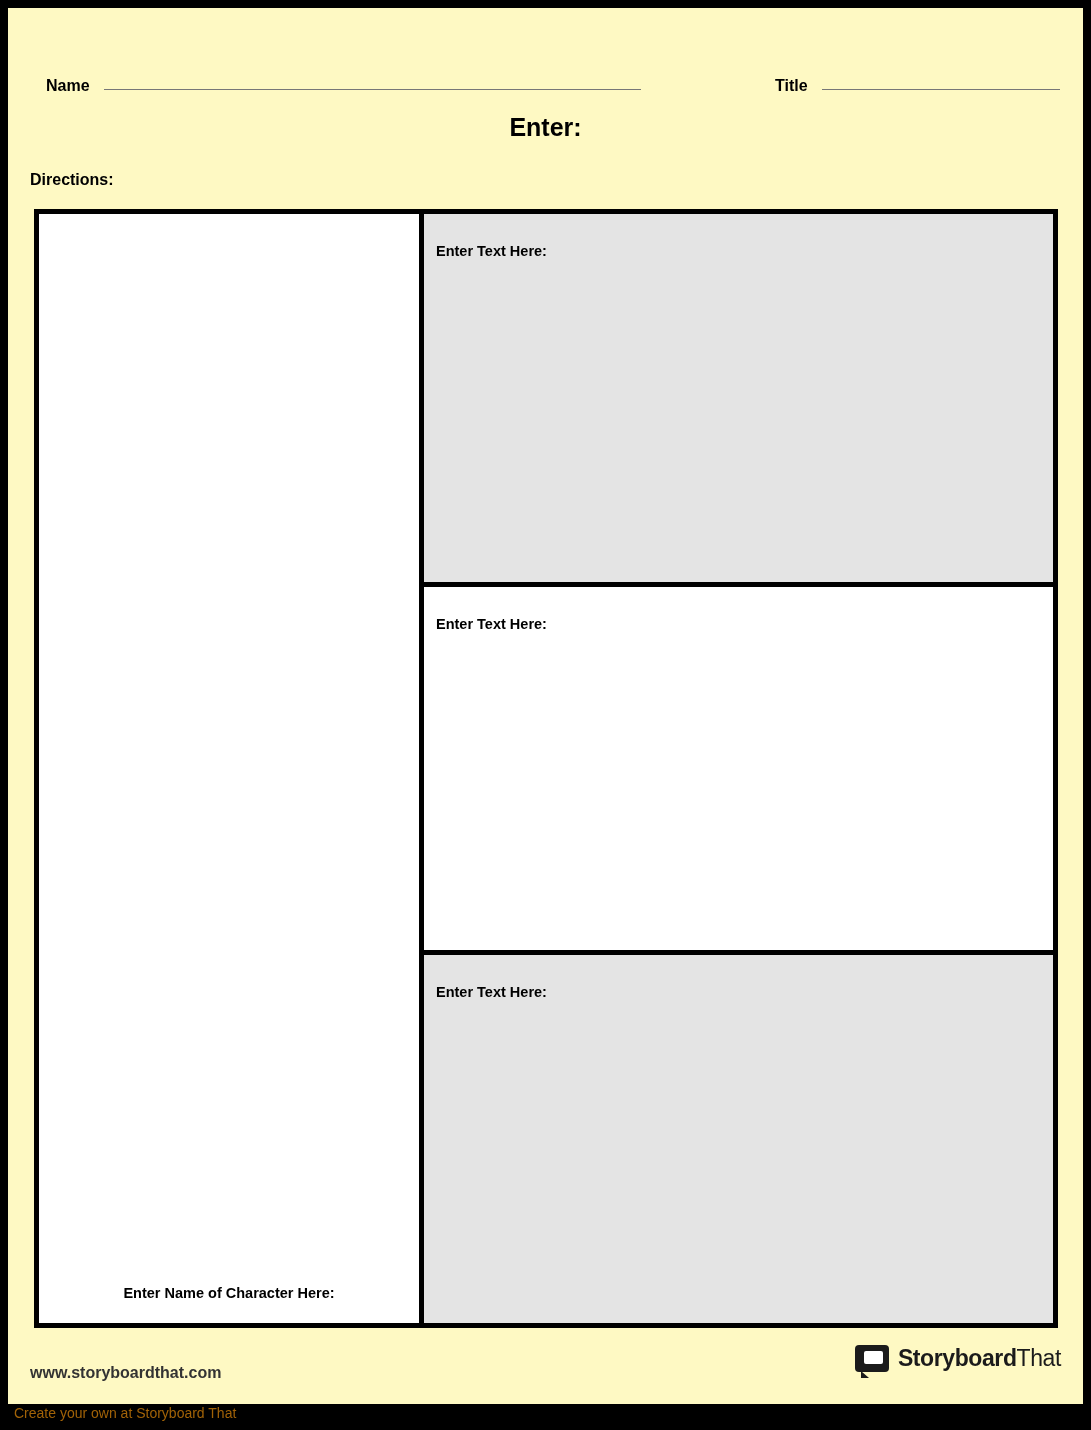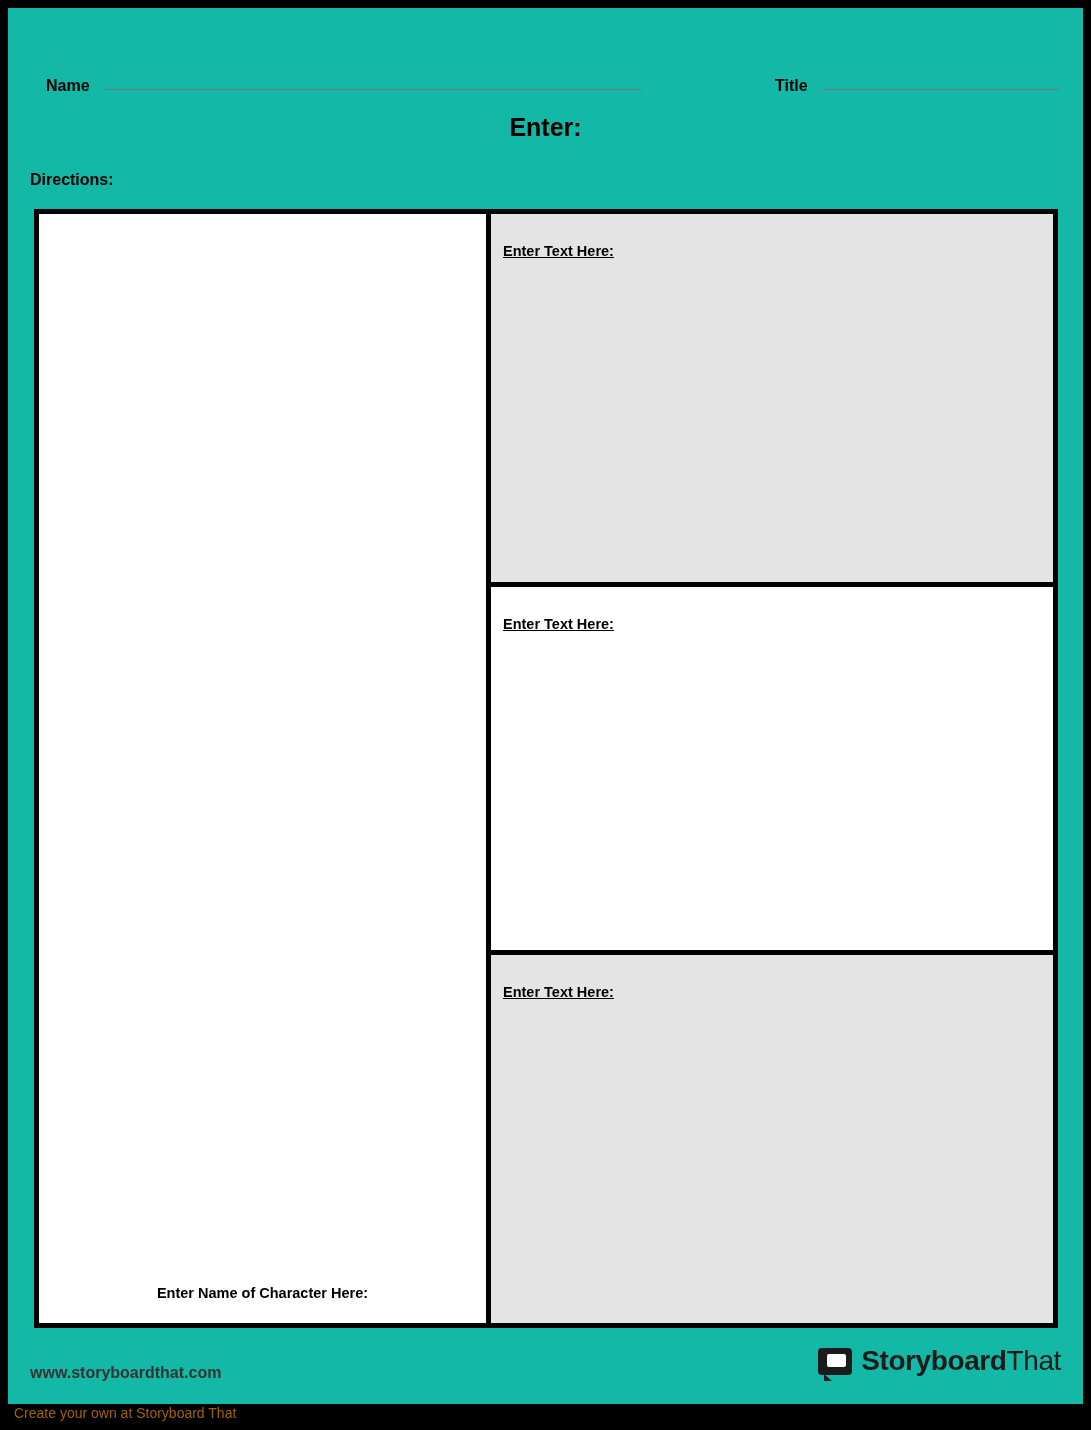--- a/index.html
+++ b/index.html
@@ -15,21 +15,21 @@
     position: relative;
   }
 
   
   .page {
     position: absolute;
     left: 8px;
     top: 8px;
     width: 1075px;
     height: 1396px;
-    background: #14b8a6;
+    background: #fef9c3;
     box-sizing: border-box;
   }
 
   
   .header-row {
     position: absolute;
     left: 38px;
     top: 55px;
     width: 1014px;
     height: 32px;
@@ -88,21 +88,21 @@
     position: absolute;
     left: 26px;
     top: 201px;
     width: 1024px;
     height: 1119px;
     border: 5px solid #000000;
     box-sizing: border-box;
     display: flex;
   }
   .col-left {
-    width: 452px;
+    width: 385px;
     box-sizing: border-box;
     border-right: 5px solid #000000;
     background: #ffffff;
     position: relative;
   }
   .character-name {
     position: absolute;
     left: 0;
     right: 0;
     bottom: 22px;
@@ -113,21 +113,20 @@
   }
   .col-right {
     flex: 1 1 auto;
     display: flex;
     flex-direction: column;
   }
   .cell {
     box-sizing: border-box;
     position: relative;
     padding: 28px 0 1px 12px;
-    text-decoration: underline;
   }
   .cell-1 {
     height: 373px;
     background: #e4e4e4;
     border-bottom: 5px solid #000000;
   }
   .cell-2 {
     height: 368px;
     background: #ffffff;
     border-bottom: 5px solid #000000;
@@ -180,21 +179,21 @@
   .brand-bubble {
     position: absolute;
     left: 9px;
     top: 6px;
     width: 19px;
     height: 13px;
     background: #ffffff;
     border-radius: 2px;
   }
   .brand-text {
-    font-size: 28px;
+    font-size: 23px;
     color: #1b1b1b;
     letter-spacing: -0.4px;
   }
   .brand-text .bold {
     font-weight: bold;
   }
 
   
   .bottom-caption {
     position: absolute;

